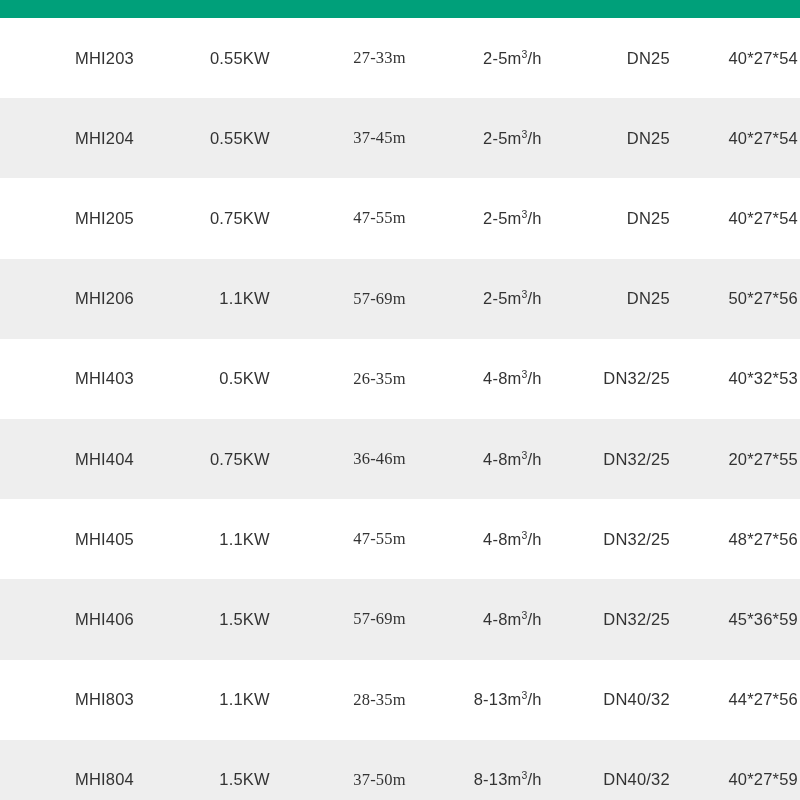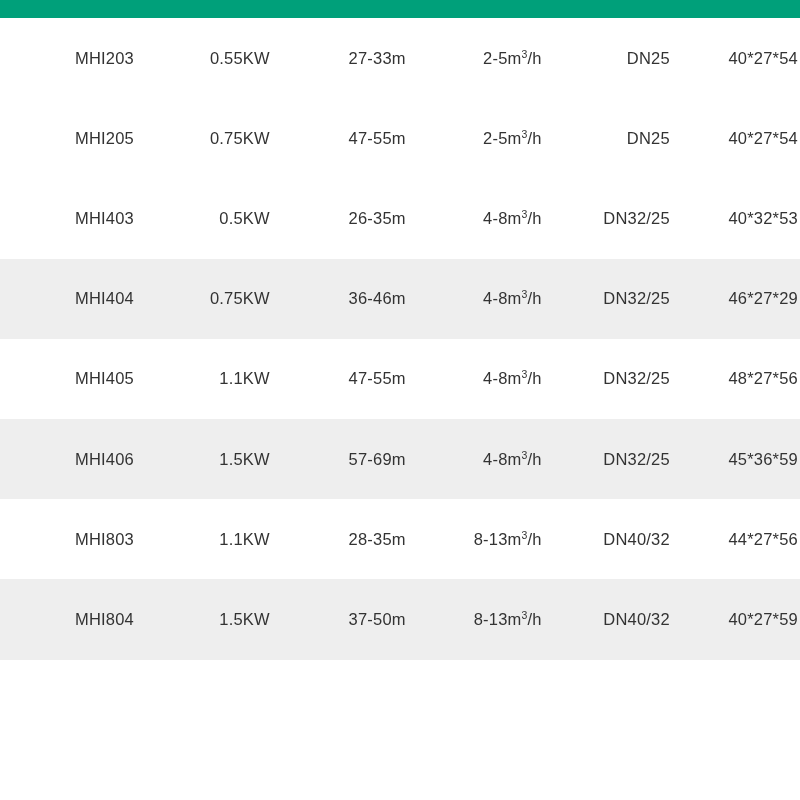--- a/index.html
+++ b/index.html
@@ -38,21 +38,21 @@
     letter-spacing: 0.2px;
   }
   tr.row-even td {
     background: #ffffff;
   }
   tr.row-odd td {
     background: #eeeeee;
   }
   td.col-model   { width: 17.0%; }
   td.col-power   { width: 17.0%; }
-  td.col-head    { width: 17.0%; }
+  td.col-head    { width: 17.0%; font-family: Liberation Serif, serif; }
   td.col-flow    { width: 17.0%; }
   td.col-port    { width: 16.0%; }
   td.col-size    { width: 16.0%; }
   sup {
     font-size: 10.5px;
     vertical-align: super;
     line-height: 0;
   }
 </style>
 </head>
@@ -63,43 +63,59 @@
   <table class="spec">
     <tbody id="table-body">
         <tr class="row-even">
           <td class="col-model">MHI203</td>
           <td class="col-power">0.55KW</td>
           <td class="col-head">27-33m</td>
           <td class="col-flow"><span>2-5m</span><sup>3</sup><span>/h</span></td>
           <td class="col-port">DN25</td>
           <td class="col-size">40*27*54</td>
         </tr>
+        <tr class="row-odd">
+          <td class="col-model">MHI204</td>
+          <td class="col-power">0.55KW</td>
+          <td class="col-head">37-45m</td>
+          <td class="col-flow"><span>2-5m</span><sup>3</sup><span>/h</span></td>
+          <td class="col-port">DN25</td>
+          <td class="col-size">40*27*54</td>
+        </tr>
         <tr class="row-even">
           <td class="col-model">MHI205</td>
           <td class="col-power">0.75KW</td>
           <td class="col-head">47-55m</td>
           <td class="col-flow"><span>2-5m</span><sup>3</sup><span>/h</span></td>
           <td class="col-port">DN25</td>
           <td class="col-size">40*27*54</td>
+        </tr>
+        <tr class="row-odd">
+          <td class="col-model">MHI206</td>
+          <td class="col-power">1.1KW</td>
+          <td class="col-head">57-69m</td>
+          <td class="col-flow"><span>2-5m</span><sup>3</sup><span>/h</span></td>
+          <td class="col-port">DN25</td>
+          <td class="col-size">50*27*56</td>
         </tr>
         <tr class="row-even">
           <td class="col-model">MHI403</td>
           <td class="col-power">0.5KW</td>
           <td class="col-head">26-35m</td>
           <td class="col-flow"><span>4-8m</span><sup>3</sup><span>/h</span></td>
           <td class="col-port">DN32/25</td>
           <td class="col-size">40*32*53</td>
         </tr>
         <tr class="row-odd">
           <td class="col-model">MHI404</td>
           <td class="col-power">0.75KW</td>
           <td class="col-head">36-46m</td>
           <td class="col-flow"><span>4-8m</span><sup>3</sup><span>/h</span></td>
           <td class="col-port">DN32/25</td>
-          <td class="col-size">46*27*29</td>
+          <td class="col-size">20*27*55</td>
         </tr>
         <tr class="row-even">
           <td class="col-model">MHI405</td>
           <td class="col-power">1.1KW</td>
           <td class="col-head">47-55m</td>
           <td class="col-flow"><span>4-8m</span><sup>3</sup><span>/h</span></td>
           <td class="col-port">DN32/25</td>
           <td class="col-size">48*27*56</td>
         </tr>
         <tr class="row-odd">

